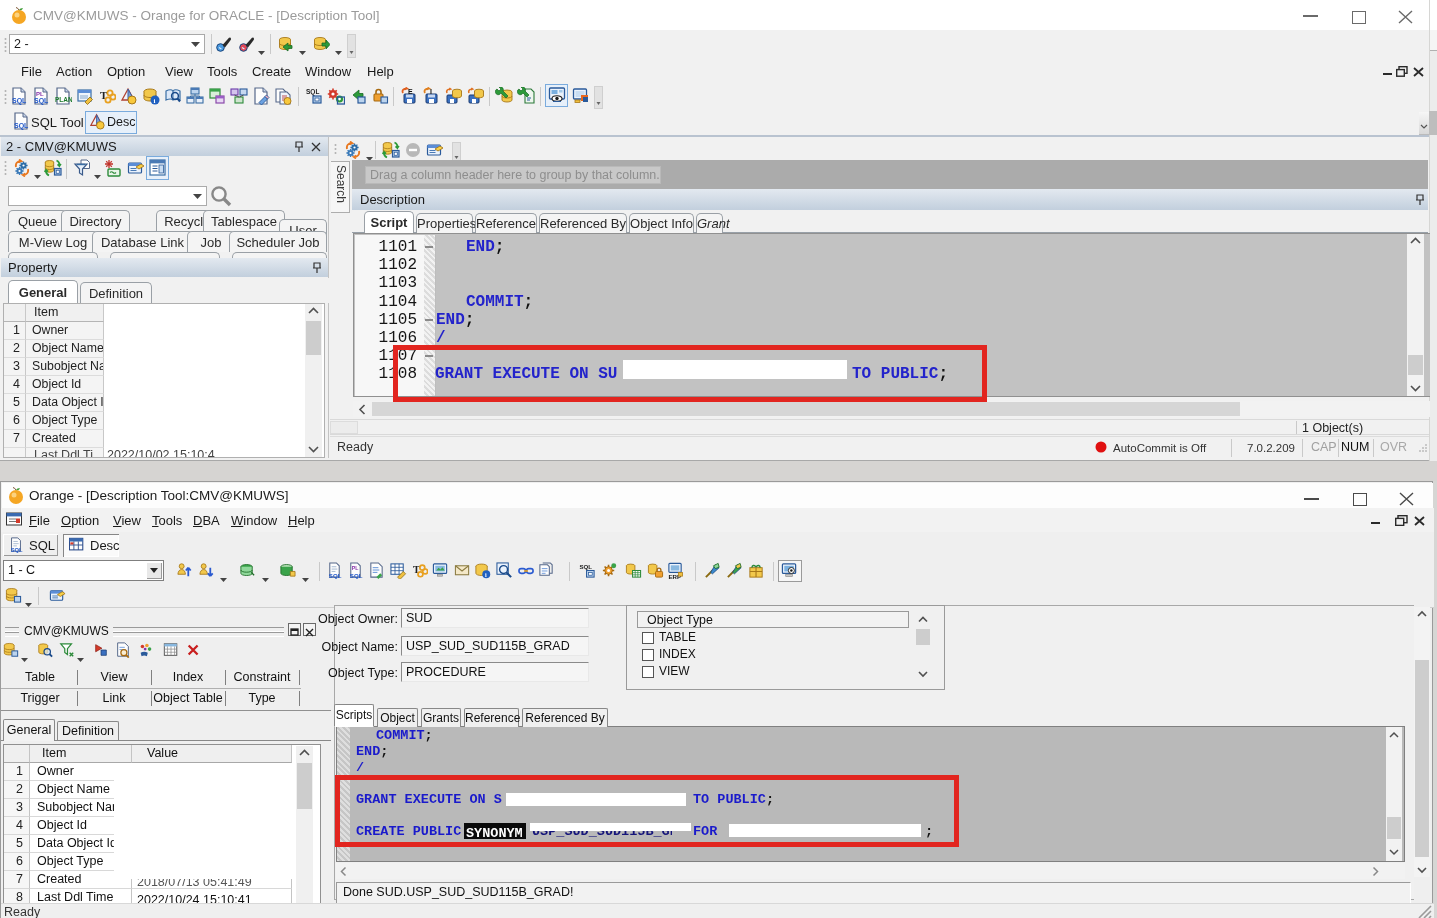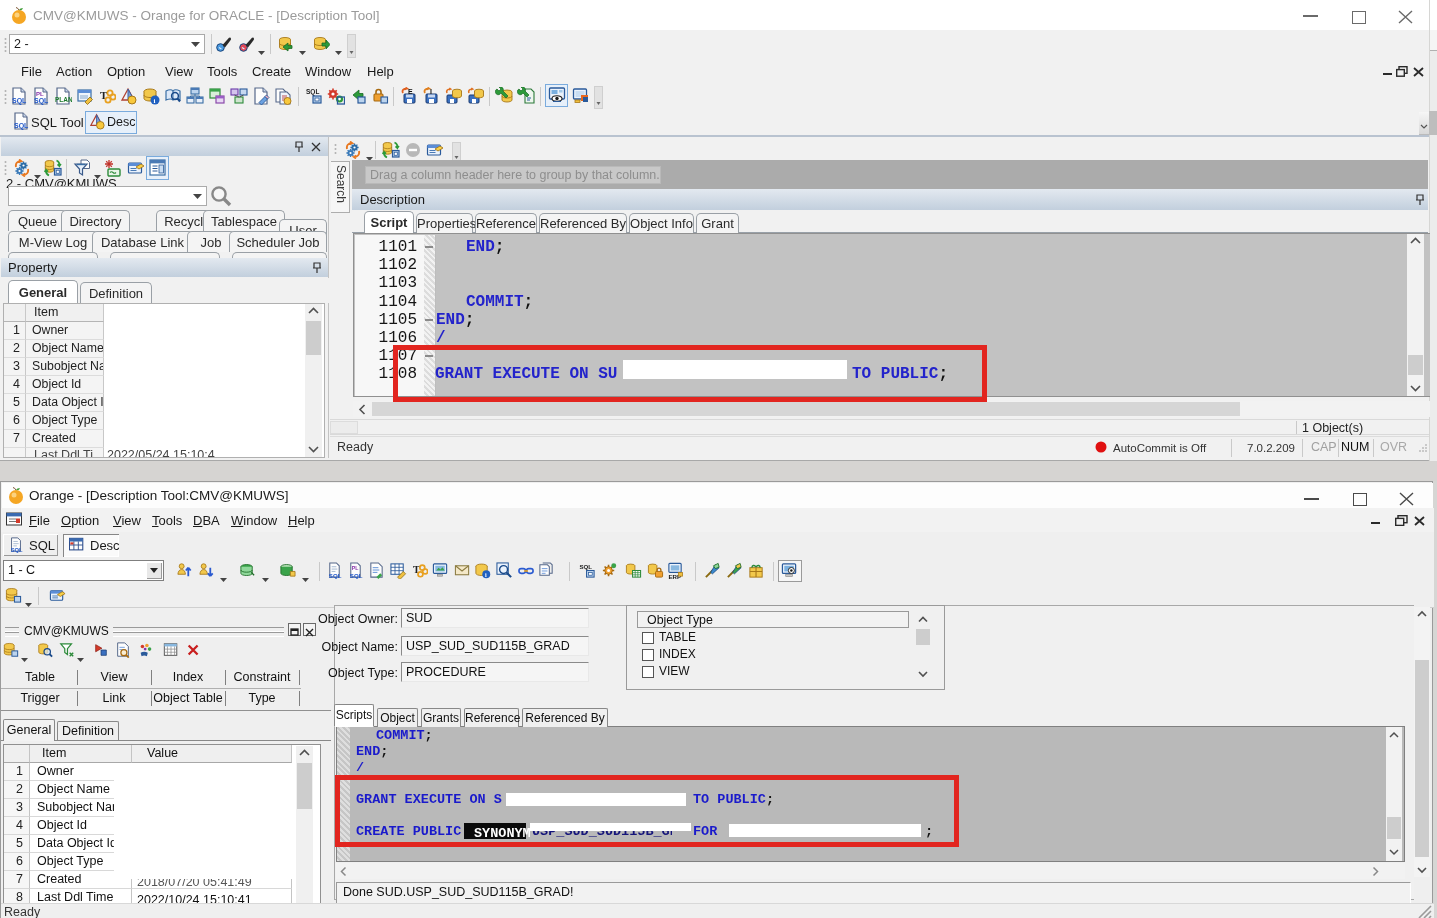--- a/index.html
+++ b/index.html
@@ -297,21 +297,21 @@
     </div>
  <div class="abs" style="left:107px;top:115px;font-size:12.5px;color:#1a1a1a;">Desc</div>
  <div class="abs" style="left:1419px;top:112px;width:10px;height:22px;background:linear-gradient(#f6f6f6,#d8d8d8);border-bottom:1px solid #bbb;"></div>
     <svg class="abs" style="left:1420px;top:124px;" width="8" height="6">
       <path d="M1 1 L4 4 L7 1" stroke="#555" stroke-width="1.2" fill="none"></path>
     </svg>
  <div class="abs" style="left:0;top:135px;width:1429px;height:2px;background:#b9c3d0;"></div>
 
  <div class="abs" id="leftdock" style="left:0;top:137px;width:329px;height:321px;background:#f1f1f1;border-right:1px solid #c3c3c3;box-sizing:border-box;">
   <div class="abs hdrgrad" style="left:1px;top:0;width:327px;height:19px;"></div>
-  <div class="abs" style="left:6px;top:2px;font-size:13px;color:#1a1a1a;margin-top:37px;">2 - CMV@KMUWS</div>
+  <div class="abs" style="left:6px;top:2px;font-size:13px;color:#1a1a1a;">2 - CMV@KMUWS</div>
   <svg class="abs" style="left:294px;top:4px;" width="10" height="12">
         <path d="M2 1 h6 v5 h-6 z M1 6 h8 M5 6 v5" stroke="#333" stroke-width="1.2" fill="none"></path>
       </svg>
   <svg class="abs" style="left:311px;top:5px;" width="10" height="10">
         <path d="M1 1 L9 9 M9 1 L1 9" stroke="#333" stroke-width="1.3"></path>
       </svg>
   <div class="abs" id="ldtools" style="left:0;top:19px;width:328px;height:26px;">
         <div class="abs" style="left: 13px; top: 3px; width: 18px; height: 18px;"><svg width="18" height="18" viewBox="0 0 18 18">
             <path d="M3 8 q-1 -5.5 5 -6 l-2 -1.5 m2 1.5 l-2.2 1.6" stroke="#e87820" stroke-width="1.9" fill="none"></path>
             <circle cx="10.5" cy="6.5" r="3" fill="#2d6da8"></circle>
@@ -417,21 +417,21 @@
         <div class="abs" style="left: 0px; top: 72px; width: 22px; height: 18px; background: rgb(244, 244, 244); border-right: 1px solid rgb(200, 200, 200); border-bottom: 1px solid rgb(220, 220, 220); box-sizing: border-box; font-size: 12.5px; color: rgb(34, 34, 34); text-align: right; padding-right: 5px; line-height: 17px;">4</div>
         <div class="abs" style="left: 22px; top: 72px; width: 78px; height: 18px; background: rgb(244, 244, 244); border-right: 1px solid rgb(200, 200, 200); border-bottom: 1px solid rgb(220, 220, 220); box-sizing: border-box; font-size: 12.3px; color: rgb(34, 34, 34); padding-left: 6px; line-height: 17px; white-space: nowrap; overflow: hidden;">Object Id</div>
         <div class="abs" style="left: 0px; top: 90px; width: 22px; height: 18px; background: rgb(244, 244, 244); border-right: 1px solid rgb(200, 200, 200); border-bottom: 1px solid rgb(220, 220, 220); box-sizing: border-box; font-size: 12.5px; color: rgb(34, 34, 34); text-align: right; padding-right: 5px; line-height: 17px;">5</div>
         <div class="abs" style="left: 22px; top: 90px; width: 78px; height: 18px; background: rgb(244, 244, 244); border-right: 1px solid rgb(200, 200, 200); border-bottom: 1px solid rgb(220, 220, 220); box-sizing: border-box; font-size: 12.3px; color: rgb(34, 34, 34); padding-left: 6px; line-height: 17px; white-space: nowrap; overflow: hidden;">Data Object I</div>
         <div class="abs" style="left: 0px; top: 108px; width: 22px; height: 18px; background: rgb(244, 244, 244); border-right: 1px solid rgb(200, 200, 200); border-bottom: 1px solid rgb(220, 220, 220); box-sizing: border-box; font-size: 12.5px; color: rgb(34, 34, 34); text-align: right; padding-right: 5px; line-height: 17px;">6</div>
         <div class="abs" style="left: 22px; top: 108px; width: 78px; height: 18px; background: rgb(244, 244, 244); border-right: 1px solid rgb(200, 200, 200); border-bottom: 1px solid rgb(220, 220, 220); box-sizing: border-box; font-size: 12.3px; color: rgb(34, 34, 34); padding-left: 6px; line-height: 17px; white-space: nowrap; overflow: hidden;">Object Type</div>
         <div class="abs" style="left: 0px; top: 126px; width: 22px; height: 18px; background: rgb(244, 244, 244); border-right: 1px solid rgb(200, 200, 200); border-bottom: 1px solid rgb(220, 220, 220); box-sizing: border-box; font-size: 12.5px; color: rgb(34, 34, 34); text-align: right; padding-right: 5px; line-height: 17px;">7</div>
         <div class="abs" style="left: 22px; top: 126px; width: 78px; height: 18px; background: rgb(244, 244, 244); border-right: 1px solid rgb(200, 200, 200); border-bottom: 1px solid rgb(220, 220, 220); box-sizing: border-box; font-size: 12.3px; color: rgb(34, 34, 34); padding-left: 6px; line-height: 17px; white-space: nowrap; overflow: hidden;">Created</div>
         <div class="abs" style="left: 0px; top: 144px; width: 22px; height: 11px; background: rgb(244, 244, 244); border-right: 1px solid rgb(200, 200, 200); box-sizing: border-box;"></div>
         <div class="abs" style="left: 22px; top: 144px; width: 78px; height: 11px; background: rgb(244, 244, 244); border-right: 1px solid rgb(200, 200, 200); box-sizing: border-box; overflow: hidden; font-size: 12.5px; color: rgb(68, 68, 68); padding-left: 8px;">Last Ddl Ti</div>
-        <div class="abs" style="left: 103px; top: 144px; width: 180px; height: 11px; overflow: hidden; font-size: 12.5px; color: rgb(68, 68, 68);">2022/05/24 15:10:4</div>
+        <div class="abs" style="left: 103px; top: 144px; width: 180px; height: 11px; overflow: hidden; font-size: 12.5px; color: rgb(68, 68, 68);">2022/10/02 15:10:4</div>
       </div>
   <div class="abs" id="pscroll" style="left:305px;top:167px;width:17px;height:153px;background:#f0f0f0;">
         <div class="abs" style="left: 0px; top: 0px; width: 17px; height: 16px; background: rgb(240, 240, 240);"><svg width="17" height="16">
             <path d="M4 9 L8.5 4.5 L13 9" stroke="#505050" stroke-width="1.6" fill="none"></path>
           </svg></div>
         <div class="abs" style="left: 0px; top: 137px; width: 17px; height: 16px; background: rgb(240, 240, 240);"><svg width="17" height="16">
             <path d="M4 6 L8.5 10.5 L13 6" stroke="#505050" stroke-width="1.6" fill="none"></path>
           </svg></div>
         <div class="abs" style="left: 1px; top: 17px; width: 15px; height: 34px; background: rgb(205, 205, 205);"></div>
       </div>
@@ -494,21 +494,21 @@
   <svg class="abs" style="left:1085px;top:57px;" width="10" height="12">
         <path d="M2 1 h6 v5 h-6 z M1 6 h8 M5 6 v5" stroke="#333" stroke-width="1.2" fill="none"></path>
       </svg>
 
   <div class="abs" style="left:22px;top:73px;width:1076px;height:23px;background:#f1f1f1;border-bottom:1px solid #98a0a8;box-sizing:border-box;"></div>
   <div class="abs tab1" style="left:34px;top:74px;width:50px;height:22px;line-height:22px;background:#fff;font-weight:bold;">Script</div>
   <div class="abs tab1" style="left:86px;top:76px;width:57px;height:20px;line-height:20px;">Properties</div>
   <div class="abs tab1" style="left:145px;top:76px;width:62px;height:20px;line-height:20px;">Reference</div>
   <div class="abs tab1" style="left:209px;top:76px;width:88px;height:20px;line-height:20px;">Referenced By</div>
   <div class="abs tab1" style="left:299px;top:76px;width:65px;height:20px;line-height:20px;">Object Info</div>
-  <div class="abs tab1" style="left:366px;top:76px;width:43px;height:20px;line-height:20px;">Grant</div>
+  <div class="abs tab1" style="left:366px;top:76px;width:27px;height:20px;line-height:20px;font-style:italic;">Grant</div>
 
   <div class="abs" id="codetop" style="left:23px;top:96px;width:1384px;height:164px;background:#c2c2c2;border:1px solid #909090;box-sizing:border-box;">
         <div class="abs" style="left: 1px; top: 1px; width: 69px; height: 161px; background: rgb(247, 247, 247);"></div>
         <div class="abs" style="left: 70px; top: 1px; width: 11px; height: 161px; background: repeating-linear-gradient(45deg, rgb(242, 242, 242) 0px, rgb(242, 242, 242) 2px, rgb(220, 220, 220) 2px, rgb(220, 220, 220) 4px);"></div>
         <div class="abs" style="left: 81px; top: 1px; width: 1px; height: 161px; background: rgb(189, 189, 189);"></div>
         <div class="abs" style="left: 0px; top: 4px; width: 63px; text-align: right; font-family: &quot;Liberation Mono&quot;, monospace; font-size: 16px; color: rgb(22, 22, 22);">1101</div>
         <div class="abs" style="left: 0px; top: 22.2px; width: 63px; text-align: right; font-family: &quot;Liberation Mono&quot;, monospace; font-size: 16px; color: rgb(22, 22, 22);">1102</div>
         <div class="abs" style="left: 0px; top: 40.4px; width: 63px; text-align: right; font-family: &quot;Liberation Mono&quot;, monospace; font-size: 16px; color: rgb(22, 22, 22);">1103</div>
         <div class="abs" style="left: 0px; top: 58.6px; width: 63px; text-align: right; font-family: &quot;Liberation Mono&quot;, monospace; font-size: 16px; color: rgb(22, 22, 22);">1104</div>
         <div class="abs" style="left: 0px; top: 76.8px; width: 63px; text-align: right; font-family: &quot;Liberation Mono&quot;, monospace; font-size: 16px; color: rgb(22, 22, 22);">1105</div>
@@ -876,21 +876,21 @@
         <div class="abs" style="left: 128px; top: 90px; width: 160px; height: 18px; border-right: 1px solid rgb(196, 196, 196); border-bottom: 1px solid rgb(216, 216, 216); box-sizing: border-box;"></div>
         <div class="abs" style="left: 0px; top: 108px; width: 26px; height: 18px; background: rgb(246, 246, 246); border-right: 1px solid rgb(196, 196, 196); border-bottom: 1px solid rgb(216, 216, 216); box-sizing: border-box; font-size: 12.5px; color: rgb(34, 34, 34); text-align: right; padding-right: 6px; line-height: 17px;">6</div>
         <div class="abs" style="left: 26px; top: 108px; width: 102px; height: 18px; border-right: 1px solid rgb(196, 196, 196); border-bottom: 1px solid rgb(216, 216, 216); box-sizing: border-box; font-size: 12.5px; color: rgb(17, 17, 17); padding-left: 7px; line-height: 17px; white-space: nowrap; overflow: hidden;">Object Type</div>
         <div class="abs" style="left: 128px; top: 108px; width: 160px; height: 18px; border-right: 1px solid rgb(196, 196, 196); border-bottom: 1px solid rgb(216, 216, 216); box-sizing: border-box;"></div>
         <div class="abs" style="left: 0px; top: 126px; width: 26px; height: 18px; background: rgb(246, 246, 246); border-right: 1px solid rgb(196, 196, 196); border-bottom: 1px solid rgb(216, 216, 216); box-sizing: border-box; font-size: 12.5px; color: rgb(34, 34, 34); text-align: right; padding-right: 6px; line-height: 17px;">7</div>
         <div class="abs" style="left: 26px; top: 126px; width: 102px; height: 18px; border-right: 1px solid rgb(196, 196, 196); border-bottom: 1px solid rgb(216, 216, 216); box-sizing: border-box; font-size: 12.5px; color: rgb(17, 17, 17); padding-left: 7px; line-height: 17px; white-space: nowrap; overflow: hidden;">Created</div>
         <div class="abs" style="left: 128px; top: 126px; width: 160px; height: 18px; border-right: 1px solid rgb(196, 196, 196); border-bottom: 1px solid rgb(216, 216, 216); box-sizing: border-box;"></div>
         <div class="abs" style="left: 0px; top: 144px; width: 26px; height: 18px; background: rgb(246, 246, 246); border-right: 1px solid rgb(196, 196, 196); border-bottom: 1px solid rgb(216, 216, 216); box-sizing: border-box; font-size: 12.5px; color: rgb(34, 34, 34); text-align: right; padding-right: 6px; line-height: 17px;">8</div>
         <div class="abs" style="left: 26px; top: 144px; width: 102px; height: 18px; border-right: 1px solid rgb(196, 196, 196); border-bottom: 1px solid rgb(216, 216, 216); box-sizing: border-box; font-size: 12.5px; color: rgb(17, 17, 17); padding-left: 7px; line-height: 17px; white-space: nowrap; overflow: hidden;">Last Ddl Time</div>
         <div class="abs" style="left: 128px; top: 144px; width: 160px; height: 18px; border-right: 1px solid rgb(196, 196, 196); border-bottom: 1px solid rgb(216, 216, 216); box-sizing: border-box;"></div>
-        <div class="abs" style="left: 133px; top: 130px; font-size: 12.5px; color: rgb(85, 85, 85);">2018/07/20 05:41:49</div>
+        <div class="abs" style="left: 133px; top: 130px; font-size: 12.5px; color: rgb(85, 85, 85);">2018/07/13 05:41:49</div>
         <div class="abs" style="left: 133px; top: 148px; font-size: 12.5px; color: rgb(17, 17, 17);">2022/10/24 15:10:41</div>
         <div class="abs" style="left: 110px; top: 18px; width: 178px; height: 116px; background: rgb(255, 255, 255);"></div>
         <div class="abs" style="left: 0px; top: 162px; width: 26px; height: 13px; background: rgb(246, 246, 246); border-right: 1px solid rgb(196, 196, 196); box-sizing: border-box;"></div>
         <div class="abs" style="left: 26px; top: 162px; width: 102px; height: 13px; border-right: 1px solid rgb(196, 196, 196); box-sizing: border-box;"></div>
         <div class="abs" style="left: 110px; top: 162px; width: 178px; height: 13px; background: rgb(255, 255, 255);"></div>
       </div>
       <div class="abs" style="left: 295px; top: 124px; width: 17px; height: 172px; background: rgb(240, 240, 240);"></div>
       <div class="abs" style="left: 295px; top: 124px; width: 17px; height: 16px;"><svg width="17" height="16">
           <path d="M4 9 L8.5 4.5 L13 9" stroke="#505050" stroke-width="1.6" fill="none"></path>
         </svg></div>
@@ -977,21 +977,21 @@
       <div class="abs" style="left: 130px; top: 103px; width: 55px; height: 19px; background: rgb(239, 239, 239); border-top: 1px solid rgb(136, 136, 136); border-right: 1px solid rgb(136, 136, 136); border-left: 1px solid rgb(136, 136, 136); border-image: initial; border-bottom: none; box-sizing: border-box; font-size: 12px; color: rgb(17, 17, 17); text-align: center; line-height: 18px; border-radius: 2px 2px 0px 0px; z-index: 1;">Reference</div>
       <div class="abs" style="left: 188px; top: 103px; width: 86px; height: 19px; background: rgb(239, 239, 239); border-top: 1px solid rgb(136, 136, 136); border-right: 1px solid rgb(136, 136, 136); border-left: 1px solid rgb(136, 136, 136); border-image: initial; border-bottom: none; box-sizing: border-box; font-size: 12px; color: rgb(17, 17, 17); text-align: center; line-height: 18px; border-radius: 2px 2px 0px 0px; z-index: 1;">Referenced By</div>
       <div class="abs" style="left: 2px; top: 121px; width: 1069px; height: 136px; background: rgb(185, 185, 185); border: 1px solid rgb(128, 128, 128); box-sizing: border-box;"></div>
       <div class="abs" style="left: 3px; top: 122px; width: 13px; height: 134px; background: repeating-linear-gradient(45deg, rgb(222, 222, 222) 0px, rgb(222, 222, 222) 2px, rgb(198, 198, 198) 2px, rgb(198, 198, 198) 4px);"></div>
       <div class="abs" style="left: 42px; top: 123px; font-family: &quot;Liberation Mono&quot;, monospace; font-size: 13.5px; font-weight: bold; white-space: pre; color: rgb(26, 26, 203); z-index: 5;">COMMIT<span style="color:#111">;</span></div>
       <div class="abs" style="left: 22px; top: 139px; font-family: &quot;Liberation Mono&quot;, monospace; font-size: 13.5px; font-weight: bold; white-space: pre; color: rgb(26, 26, 203); z-index: 5;">END<span style="color:#111">;</span></div>
       <div class="abs" style="left: 22px; top: 155px; font-family: &quot;Liberation Mono&quot;, monospace; font-size: 13.5px; font-weight: bold; white-space: pre; color: rgb(26, 26, 203); z-index: 5;">/</div>
       <div class="abs" style="left: 22px; top: 187px; font-family: &quot;Liberation Mono&quot;, monospace; font-size: 13.5px; font-weight: bold; white-space: pre; color: rgb(26, 26, 203); z-index: 5;">GRANT EXECUTE ON S</div>
       <div class="abs" style="left: 359px; top: 187px; font-family: &quot;Liberation Mono&quot;, monospace; font-size: 13.5px; font-weight: bold; white-space: pre; color: rgb(26, 26, 203); z-index: 5;">TO PUBLIC<span style="color:#111">;</span></div>
       <div class="abs" style="left: 22px; top: 219px; font-family: &quot;Liberation Mono&quot;, monospace; font-size: 13.5px; font-weight: bold; white-space: pre; color: rgb(26, 26, 203); z-index: 5;">CREATE PUBLIC </div>
-      <div class="abs" style="left: 130px; top: 218px; width: 62px; height: 16px; background: rgb(10, 10, 10); z-index: 5;"><span style="font-family:'Liberation Mono',monospace;font-size:13.5px;font-weight:bold;color:#fff;padding-left:10px;">SYNONYM</span></div>
+      <div class="abs" style="left: 130px; top: 218px; width: 62px; height: 16px; background: rgb(10, 10, 10); z-index: 5;"><span style="font-family:'Liberation Mono',monospace;font-size:13.5px;font-weight:bold;color:#fff;padding-left:2px;">SYNONYM</span></div>
       <div class="abs" style="left: 198px; top: 219px; width: 140px; overflow: hidden; font-family: &quot;Liberation Mono&quot;, monospace; font-size: 13.5px; font-weight: bold; white-space: pre; color: rgb(21, 21, 122); z-index: 4;">USP_SUD_SUD115B_GRAD</div>
       <div class="abs" style="left: 359px; top: 219px; font-family: &quot;Liberation Mono&quot;, monospace; font-size: 13.5px; font-weight: bold; white-space: pre; color: rgb(26, 26, 203); z-index: 5;">FOR</div>
       <div class="abs" style="left: 591px; top: 219px; font-family: &quot;Liberation Mono&quot;, monospace; font-size: 13.5px; font-weight: bold; white-space: pre; color: rgb(26, 26, 203); z-index: 5;"><span style="color:#111">;</span></div>
       <div class="abs" style="left: 172px; top: 188px; width: 180px; height: 13px; background: rgb(255, 255, 255); z-index: 6;"></div>
       <div class="abs" style="left: 196px; top: 218px; width: 161px; height: 8px; background: rgb(255, 255, 255); z-index: 6;"></div>
       <div class="abs" style="left: 395px; top: 219px; width: 192px; height: 13px; background: rgb(255, 255, 255); z-index: 6;"></div>
       <div class="abs" style="left: 1px; top: 170px; width: 624px; height: 72px; border: 5px solid rgb(226, 37, 31); box-sizing: border-box; z-index: 10;"></div>
       <div class="abs" style="left: 1052px; top: 122px; width: 16px; height: 134px; background: rgb(242, 242, 242); z-index: 7;"></div>
       <div class="abs" style="left: 1052px; top: 124px; width: 16px; height: 14px; z-index: 8;"><svg width="16" height="14">
           <path d="M4 8 L8 4 L12 8" stroke="#505050" stroke-width="1.5" fill="none"></path>

